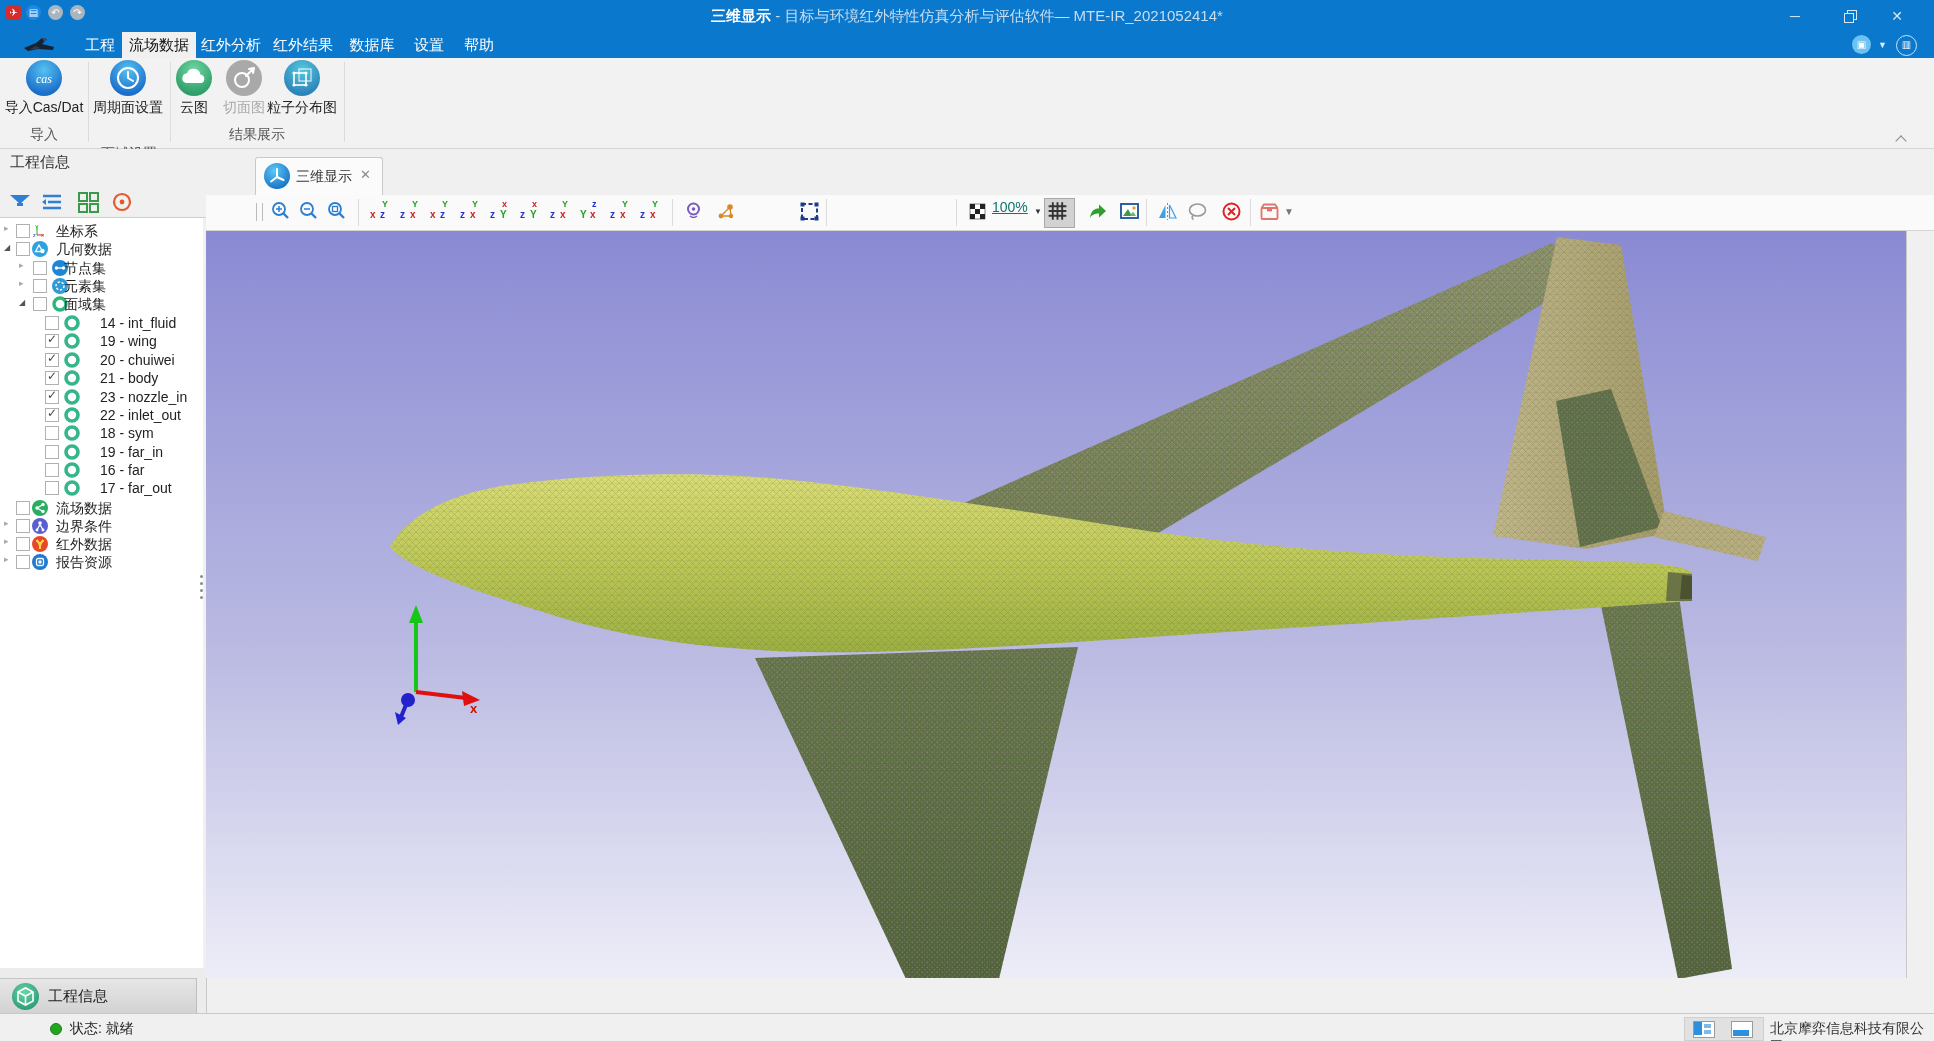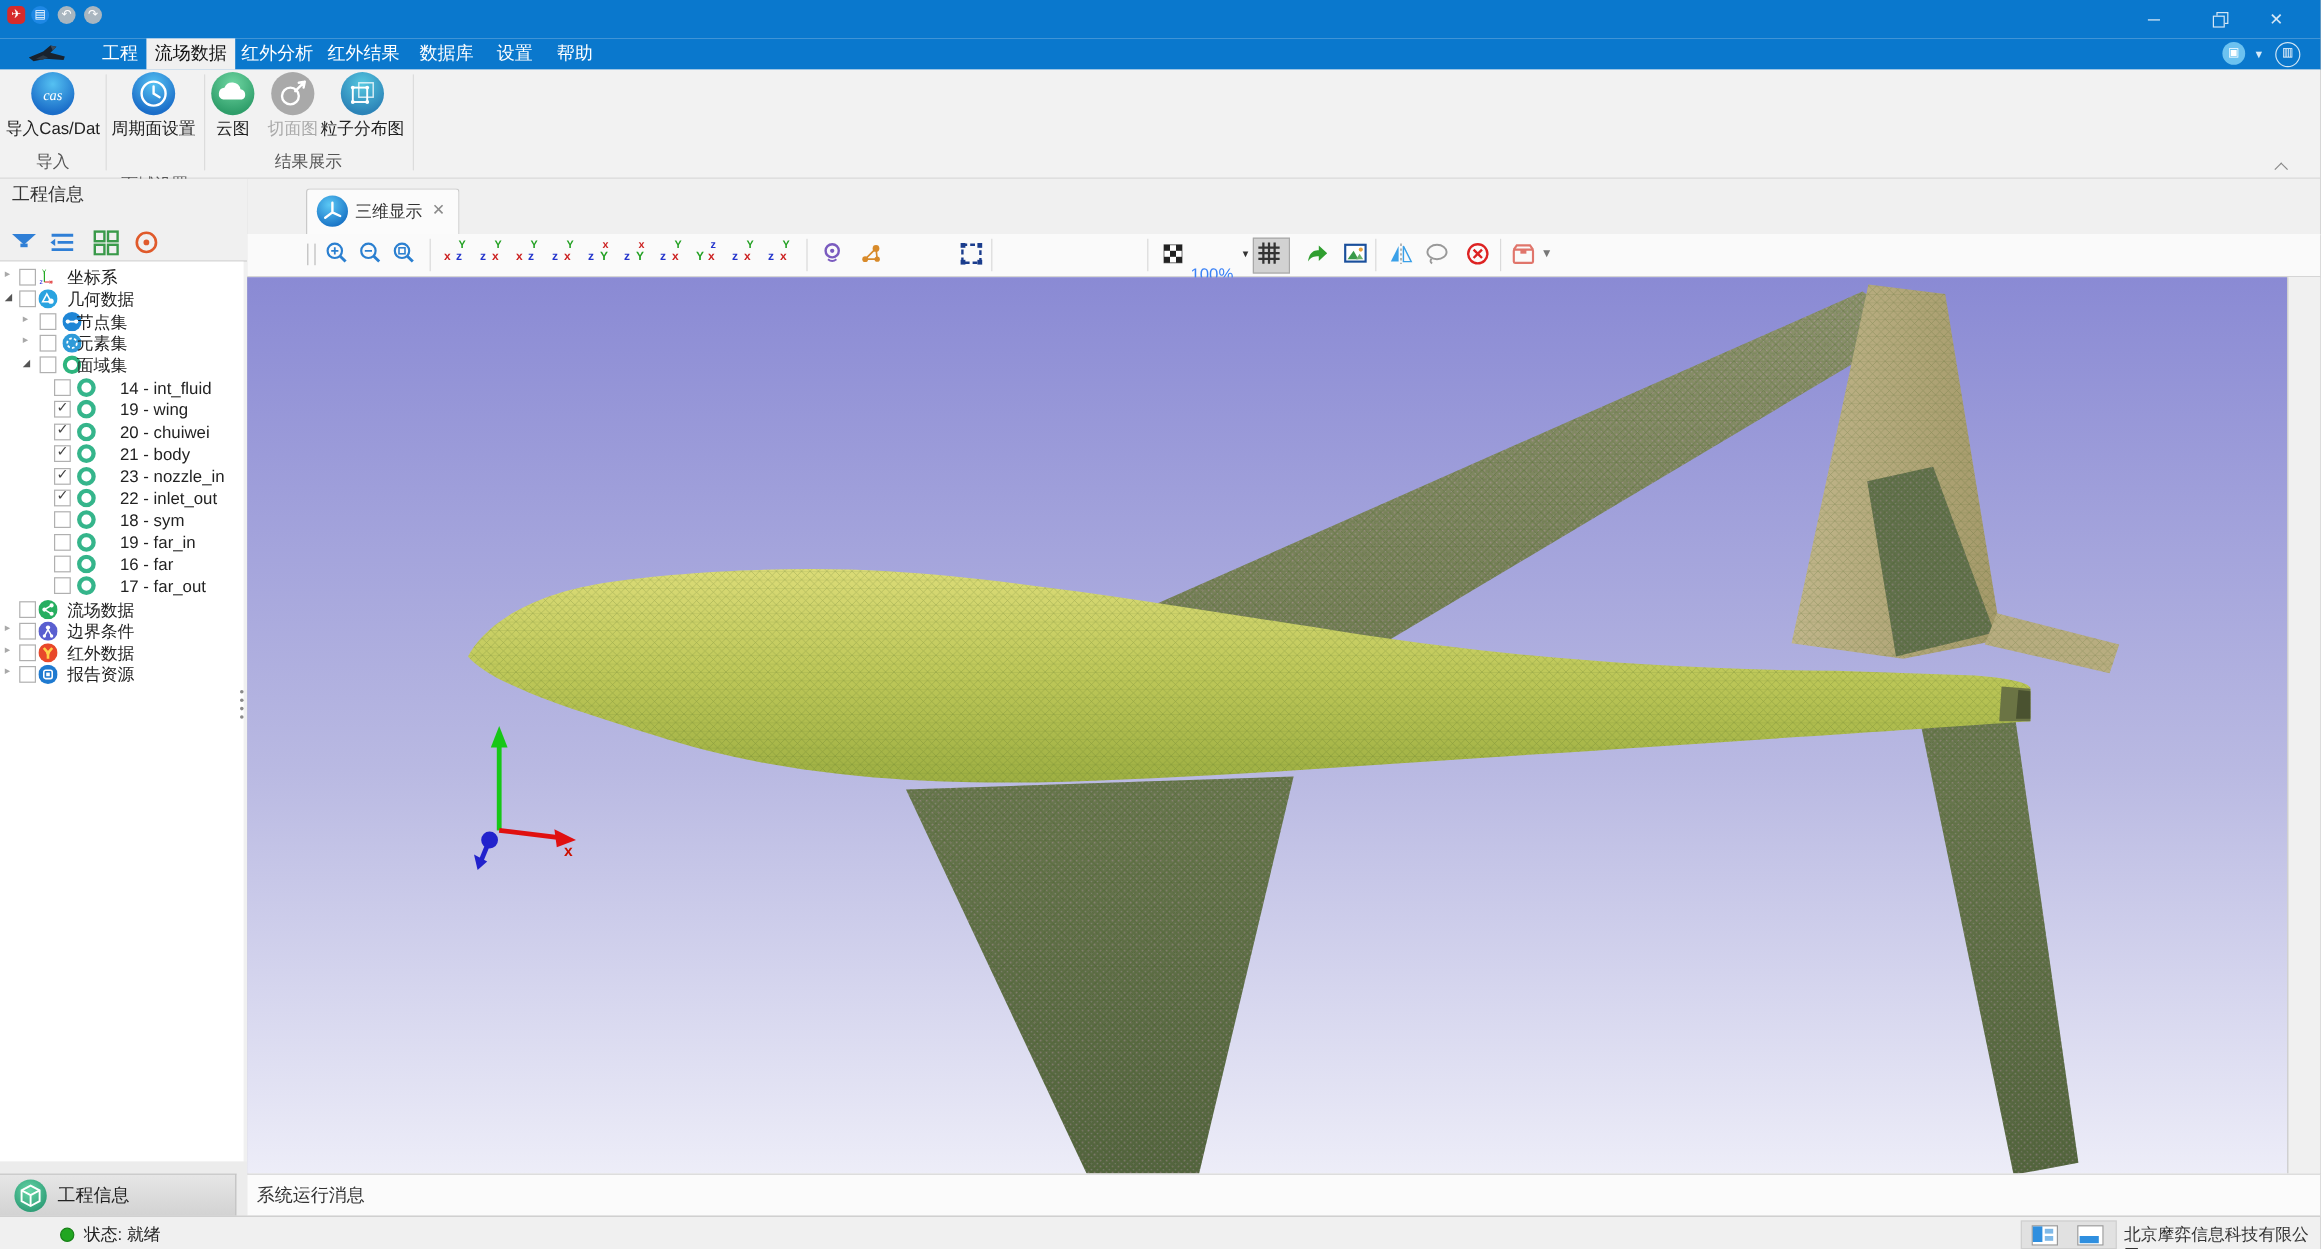--- a/index.html
+++ b/index.html
@@ -81,21 +81,21 @@
   .vt-btn{top:3px;width:27px;height:27px;border-radius:2px;}
   .vt-btn svg{position:absolute;left:2px;top:2px;}
   .axbtn{top:4px;width:28px;height:26px;font-size:10px;}
   .axbtn .axl{position:absolute;font-weight:bold;font-size:10px;}
   .axbtn .p1{left:4px;top:10px;} .axbtn .p2{left:14px;top:10px;} .axbtn .p3{left:16px;top:0px;font-size:9px;}
   #vt-handle{left:50px;top:8px;width:5px;height:18px;border-left:1px solid #bbb;border-right:1px solid #bbb;}
   #combo-all{left:628px;top:5px;width:114px;height:24px;background:#fff;border:1px solid #7a7a7a;margin-top:46px;}
   #combo-all .val{position:absolute;left:6px;top:3px;font-size:14px;color:#111;}
   #combo-all .dbtn{position:absolute;right:1px;top:1px;width:17px;height:20px;background:#e8e8e8;border-left:1px solid #aaa;}
   #combo-all .dbtn::after{content:"▼";position:absolute;left:4px;top:4px;font-size:8px;color:#333;}
-  #zoom-label{left:786px;top:25px;font-size:14px;color:#3b82f6;text-decoration:underline;}
+  #zoom-label{left:786px;top:4px;font-size:14px;color:#0f766e;text-decoration:underline;}
   #zoom-caret{left:828px;top:12px;font-size:8px;color:#333;}
   #grid-btn{left:838px;top:3px;width:29px;height:28px;background:#d2d2d2;border:1px solid #a8a8a8;}
   #vt-savecaret{left:1078px;top:11px;font-size:10px;color:#777;}
   
   #viewport{left:206px;top:231px;width:1700px;height:747px;
             background:linear-gradient(#8a8ad4,#b9b9e2 55%,#ededf8);}
   #vp-rightstrip{left:1906px;top:231px;width:28px;height:747px;background:#f0f0f0;border-left:1px solid #c9c9c9;}
   
   #msg-strip{left:206px;top:978px;width:1728px;height:35px;background:#fbfbfb;border-top:1px solid #d5d5d5;}
   #msg-strip .mtitle{position:absolute;left:8px;top:8px;font-size:15px;color:#333;}
@@ -117,20 +117,21 @@
 </head>
 <body>
 
 <div id="app">
 
   <div id="titlebar" class="abs">
     <div id="qa-launch" class="abs qa-btn"><span>✈</span></div>
     <div id="qa-new" class="abs qa-btn"><span>▤</span></div>
     <div id="qa-undo" class="abs qa-btn"><span>↶</span></div>
     <div id="qa-redo" class="abs qa-btn"><span>↷</span></div>
+    <div id="win-title" class="abs"><b>三维显示</b><span> - 目标与环境红外特性仿真分析与评估软件— MTE-IR_2021052414*</span></div>
     <div id="btn-min" class="abs winbtn">─</div>
     <div id="btn-max" class="abs winbtn">
         <i class="sq sq2"></i>
         <i class="sq"></i>
       </div>
     <div id="btn-close" class="abs winbtn">✕</div>
   </div>
 
   <div id="menubar" class="abs">
     <svg id="logo-jet" class="abs" viewBox="0 0 40 26">
@@ -720,23 +721,20 @@
         <polygon points="274,469 256,460 258,475" fill="#e01010"></polygon>
         <text x="264" y="482" font-size="13" fill="#cc1100" font-weight="bold">x</text>
         <circle cx="202" cy="469" r="7" fill="#2222cc"></circle>
         <path d="M202,469 L195,486" stroke="#2222cc" stroke-width="4"></path>
         <polygon points="192,494 189,481 200,487" fill="#2222cc"></polygon>
       </g>
     </svg>
   </div>
   <div id="vp-rightstrip" class="abs"></div>
 
-  <div id="msg-strip" class="abs">
-    <span class="mtitle">系统运行消息</span>
-  </div>
   <div id="dock-tab" class="abs">
     <span class="dicon">
       <svg viewBox="0 0 27 27" width="27" height="27">
           <path d="M13.5,5 L21,9 V18 L13.5,22 L6,18 V9 Z" fill="none" stroke="#fff" stroke-width="1.6"></path>
           <path d="M6,9 L13.5,13 L21,9 M13.5,13 V22" fill="none" stroke="#fff" stroke-width="1.6"></path>
         </svg>
     </span>
     <span class="dlab">工程信息</span>
   </div>
   <div id="statusbar" class="abs">

